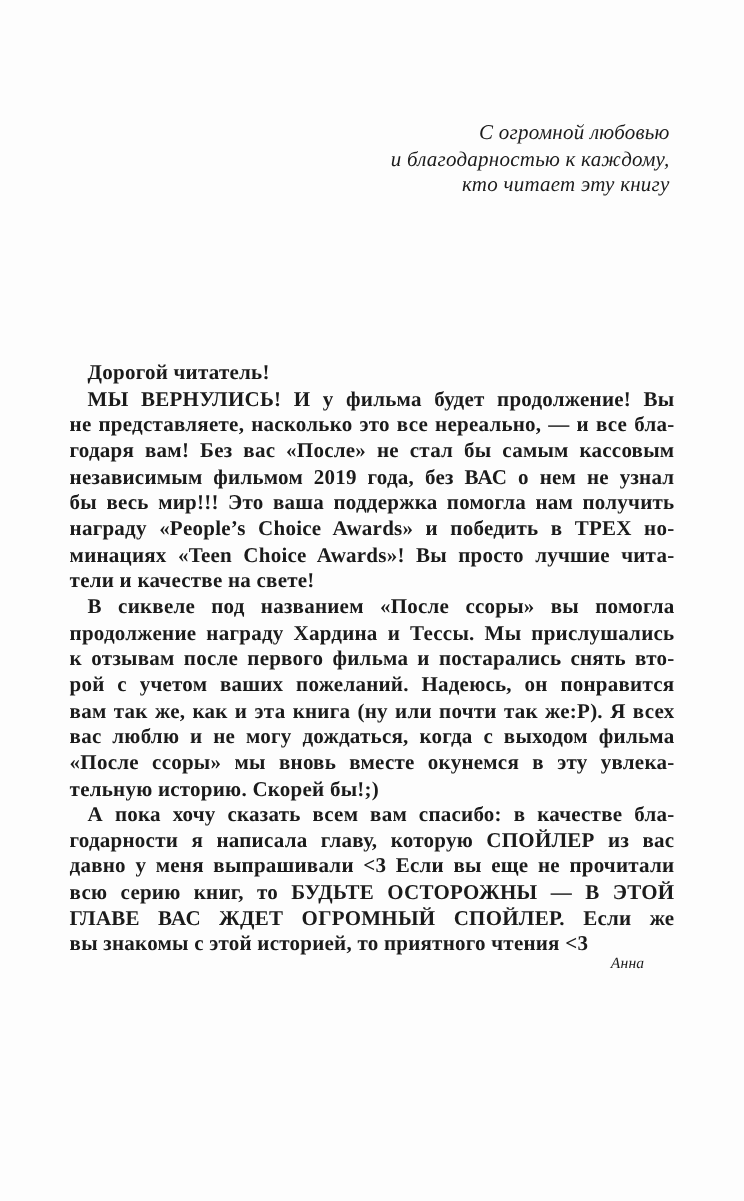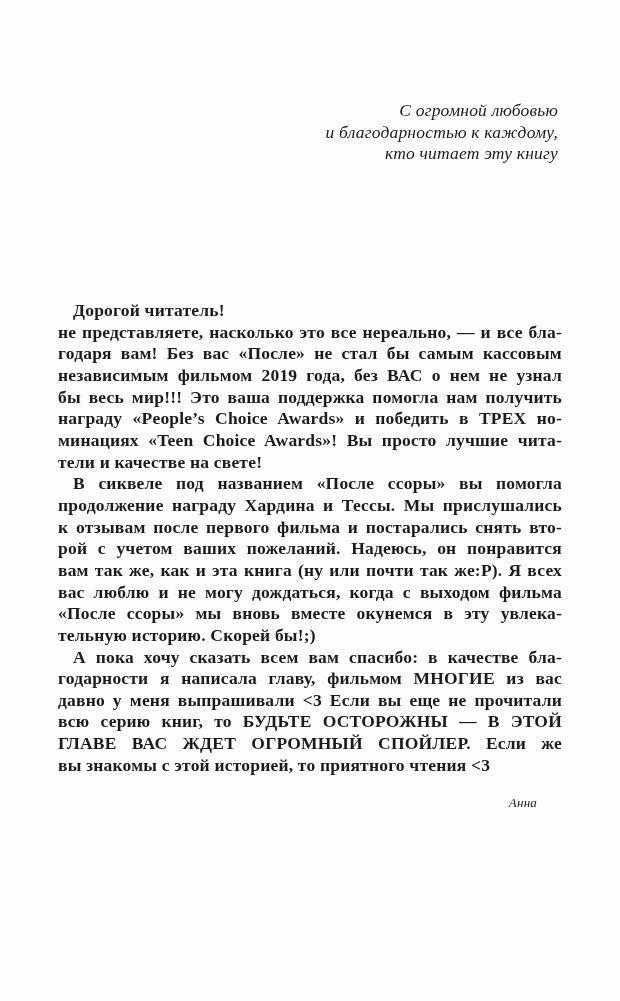--- a/index.html
+++ b/index.html
@@ -71,20 +71,21 @@
     <div class="ded-line">кто читает эту книгу</div>
   </div>
 
   <div class="body-text">
 
     <div class="para">
       <div class="line indent last">Дорогой читатель!</div>
     </div>
 
     <div class="para">
+      <div class="line indent">МЫ ВЕРНУЛИСЬ! И у фильма будет продолжение! Вы</div>
       <div class="line">не представляете, насколько это все нереально, — и все бла-</div>
       <div class="line">годаря вам! Без вас «После» не стал бы самым кассовым</div>
       <div class="line">независимым фильмом 2019 года, без ВАС о нем не узнал</div>
       <div class="line">бы весь мир!!! Это ваша поддержка помогла нам получить</div>
       <div class="line">награду «People’s Choice Awards» и победить в ТРЕХ но-</div>
       <div class="line">минациях «Teen Choice Awards»! Вы просто лучшие чита-</div>
       <div class="line last">тели и качестве на свете!</div>
     </div>
 
     <div class="para">
@@ -93,21 +94,21 @@
       <div class="line">к отзывам после первого фильма и постарались снять вто-</div>
       <div class="line">рой с учетом ваших пожеланий. Надеюсь, он понравится</div>
       <div class="line">вам так же, как и эта книга (ну или почти так же:Р). Я всех</div>
       <div class="line">вас люблю и не могу дождаться, когда с выходом фильма</div>
       <div class="line">«После ссоры» мы вновь вместе окунемся в эту увлека-</div>
       <div class="line last">тельную историю. Скорей бы!;)</div>
     </div>
 
     <div class="para">
       <div class="line indent">А пока хочу сказать всем вам спасибо: в качестве бла-</div>
-      <div class="line">годарности я написала главу, фильмом МНОГИЕ из вас</div>
+      <div class="line">годарности я написала главу, которую СПОЙЛЕР из вас</div>
       <div class="line">давно у меня выпрашивали &lt;3 Если вы еще не прочитали</div>
       <div class="line">всю серию книг, то БУДЬТЕ ОСТОРОЖНЫ — В ЭТОЙ</div>
       <div class="line">ГЛАВЕ ВАС ЖДЕТ ОГРОМНЫЙ СПОЙЛЕР. Если же</div>
       <div class="line last">вы знакомы с этой историей, то приятного чтения &lt;3</div>
     </div>
 
   </div>
 
   <div class="signature">Анна</div>
 

